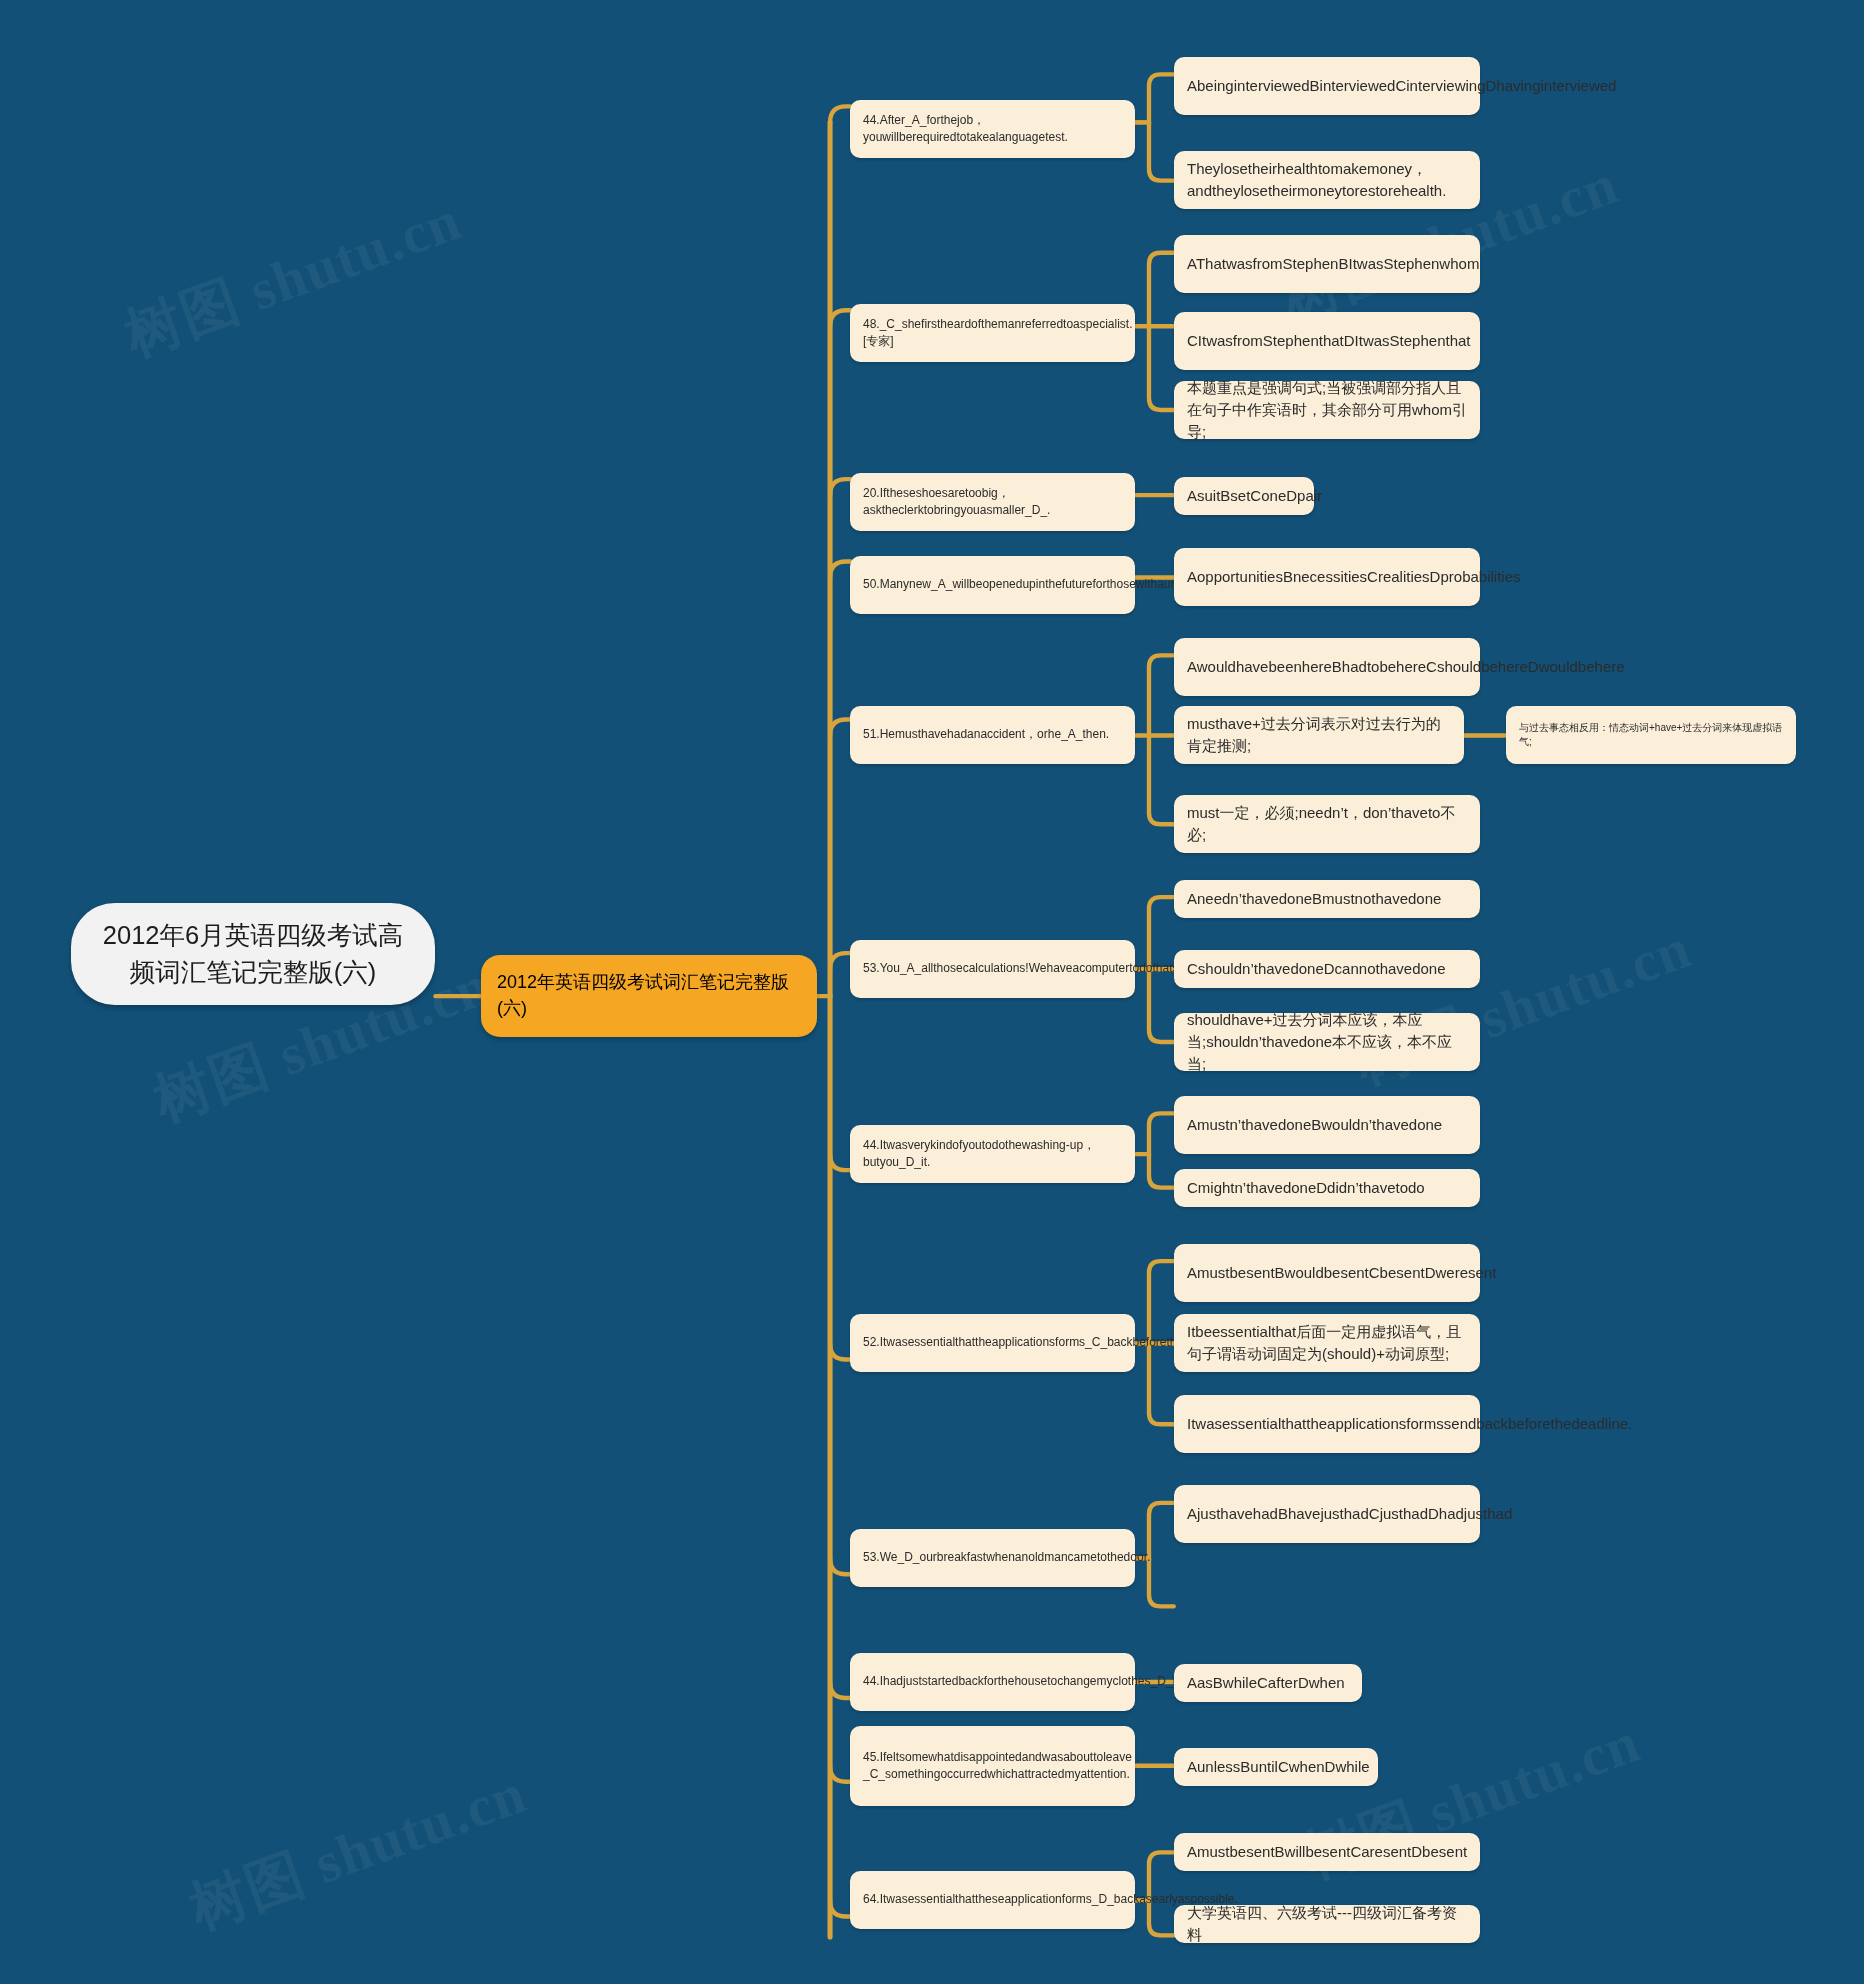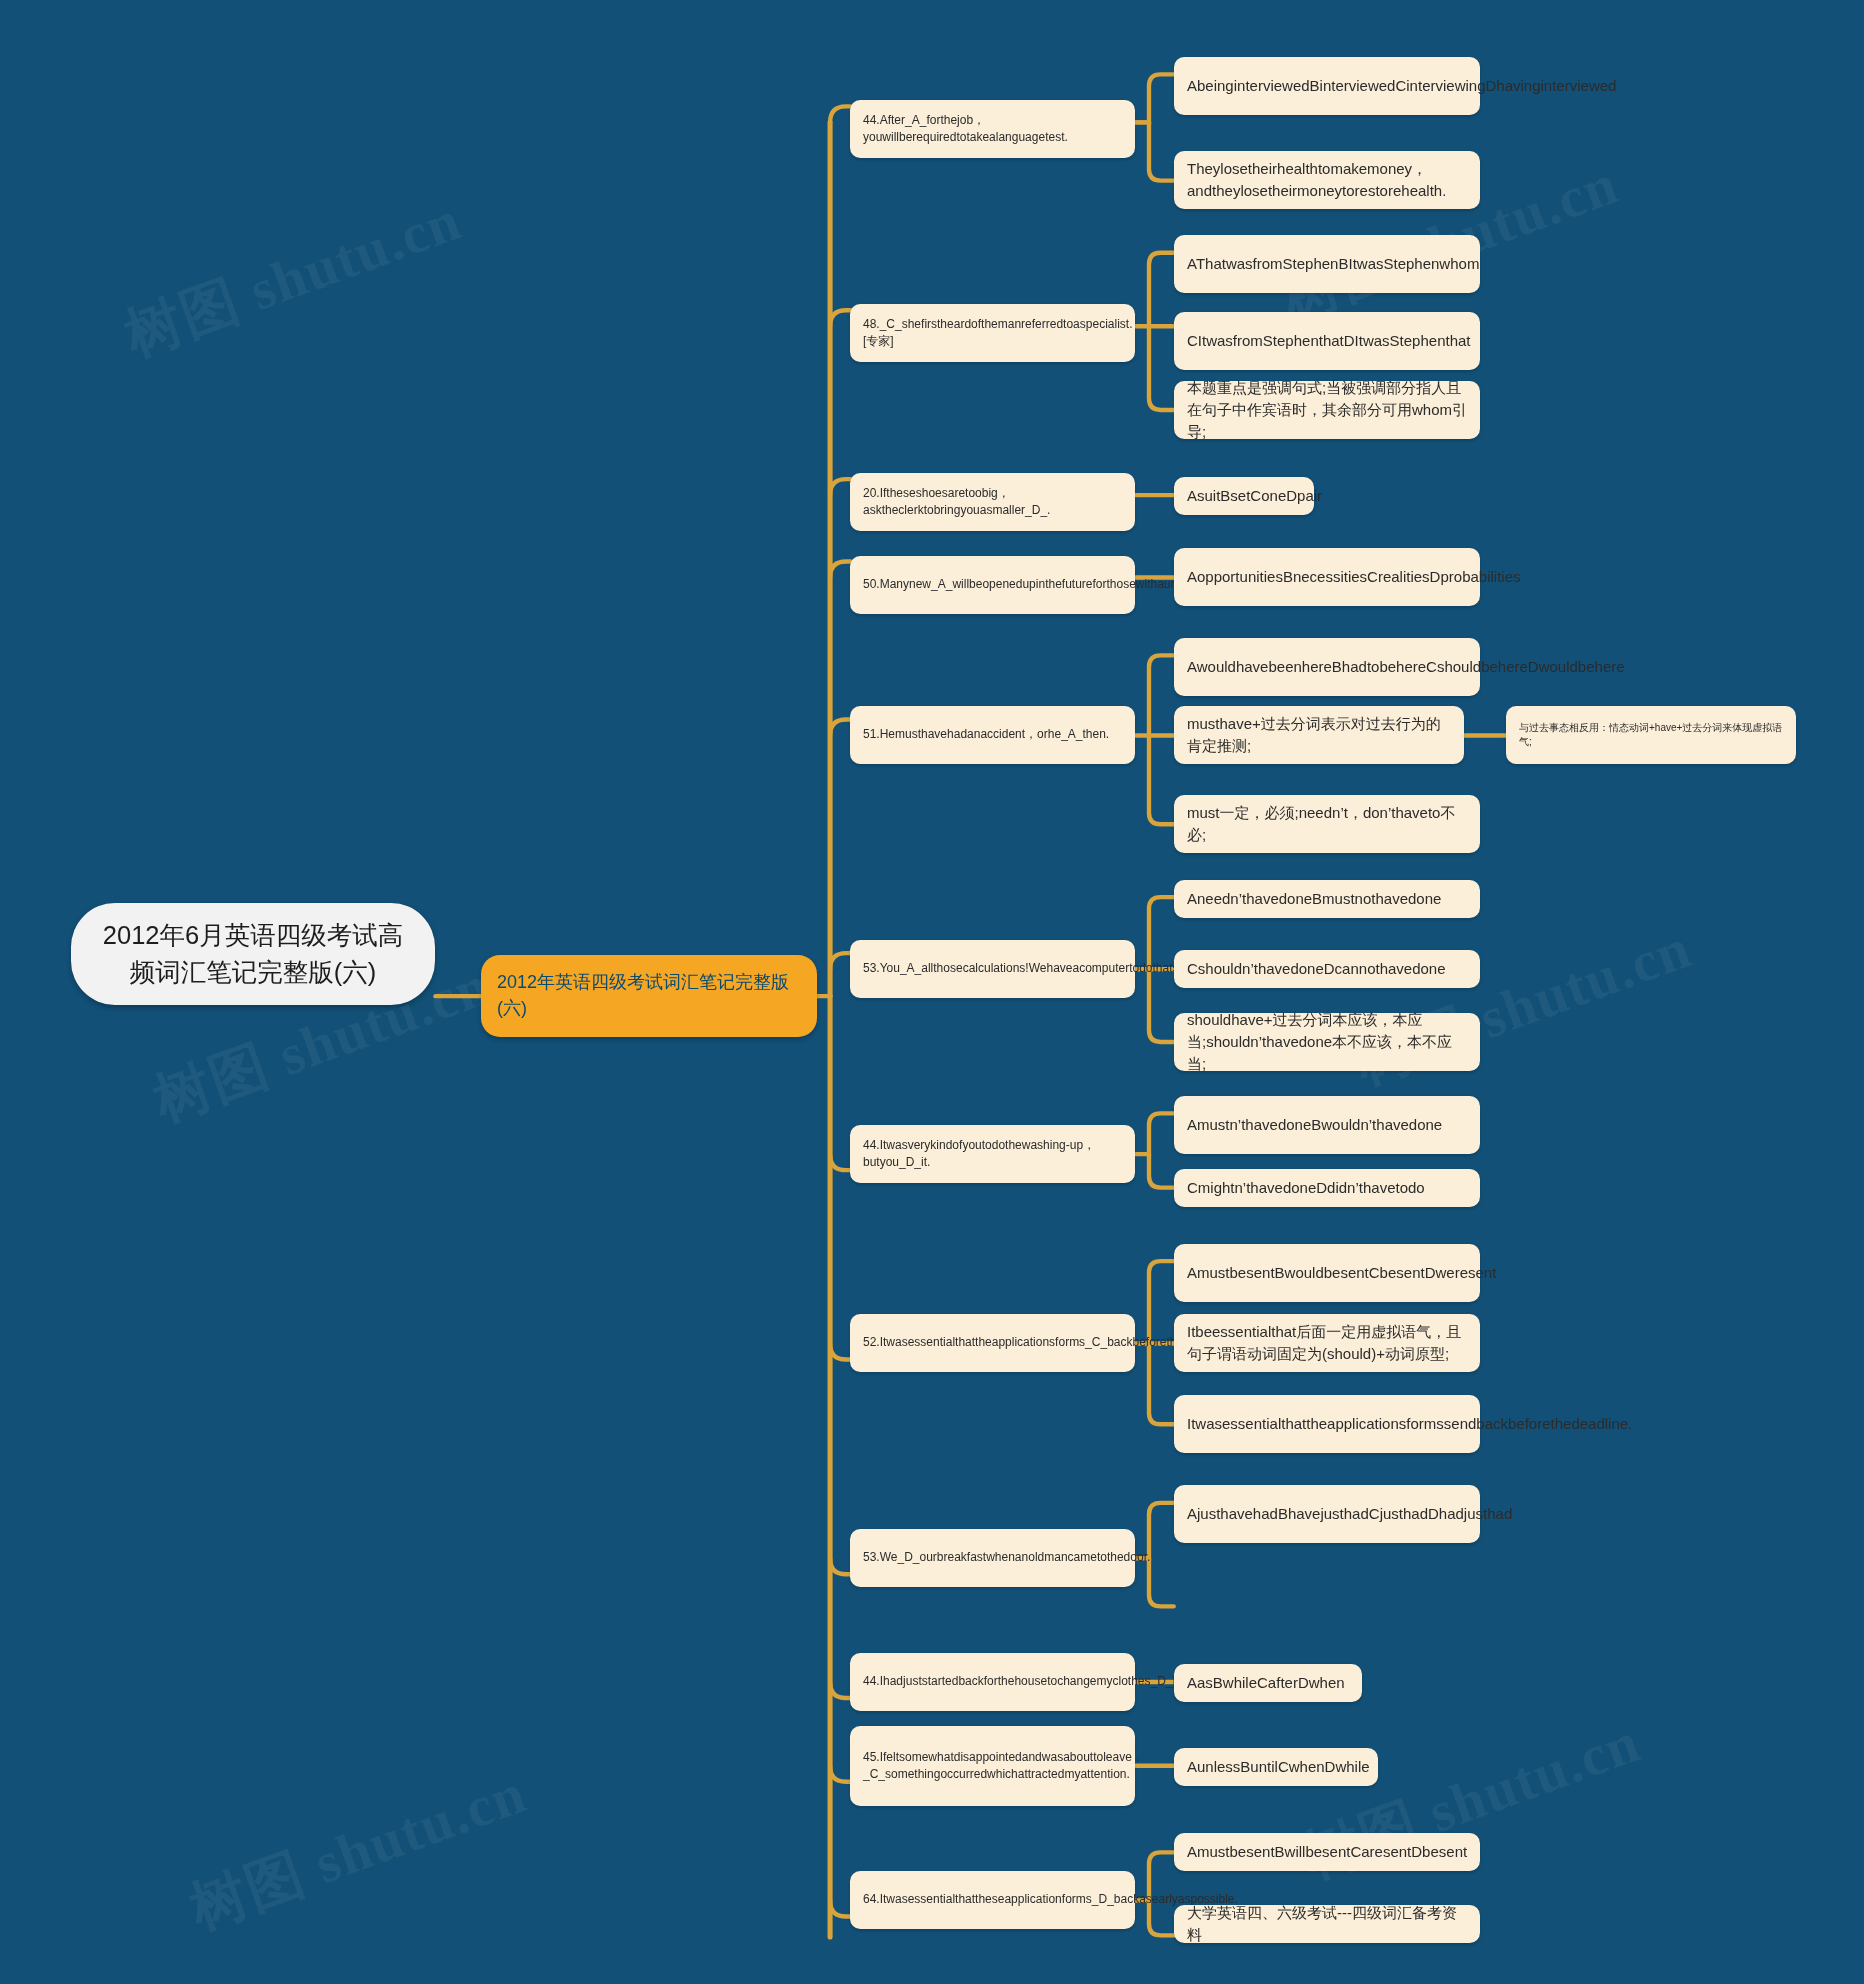--- a/index.html
+++ b/index.html
@@ -40,21 +40,21 @@
     background:#f2f2f2;color:#1d1d1d;
     border-radius:44px;
     font-size:25.5px;line-height:1.45;
     text-align:center;
     display:flex;align-items:center;justify-content:center;
     padding:14.6px 25px;box-sizing:border-box;
     box-shadow:0 2.2px 5.1px rgba(0,0,0,.25);
   }
   .branch1{
     position:absolute;
-    background:#f5a623;color:#0c4a6e;
+    background:#f5a623;color:#000000;
     border-radius:19px;
     font-size:18px;line-height:1.42;
     padding:11.7px 16px;box-sizing:border-box;
     display:flex;align-items:center;
     box-shadow:0 2.2px 4.4px rgba(0,0,0,.22);
   }
 </style>
 </head>
 <body>
 

